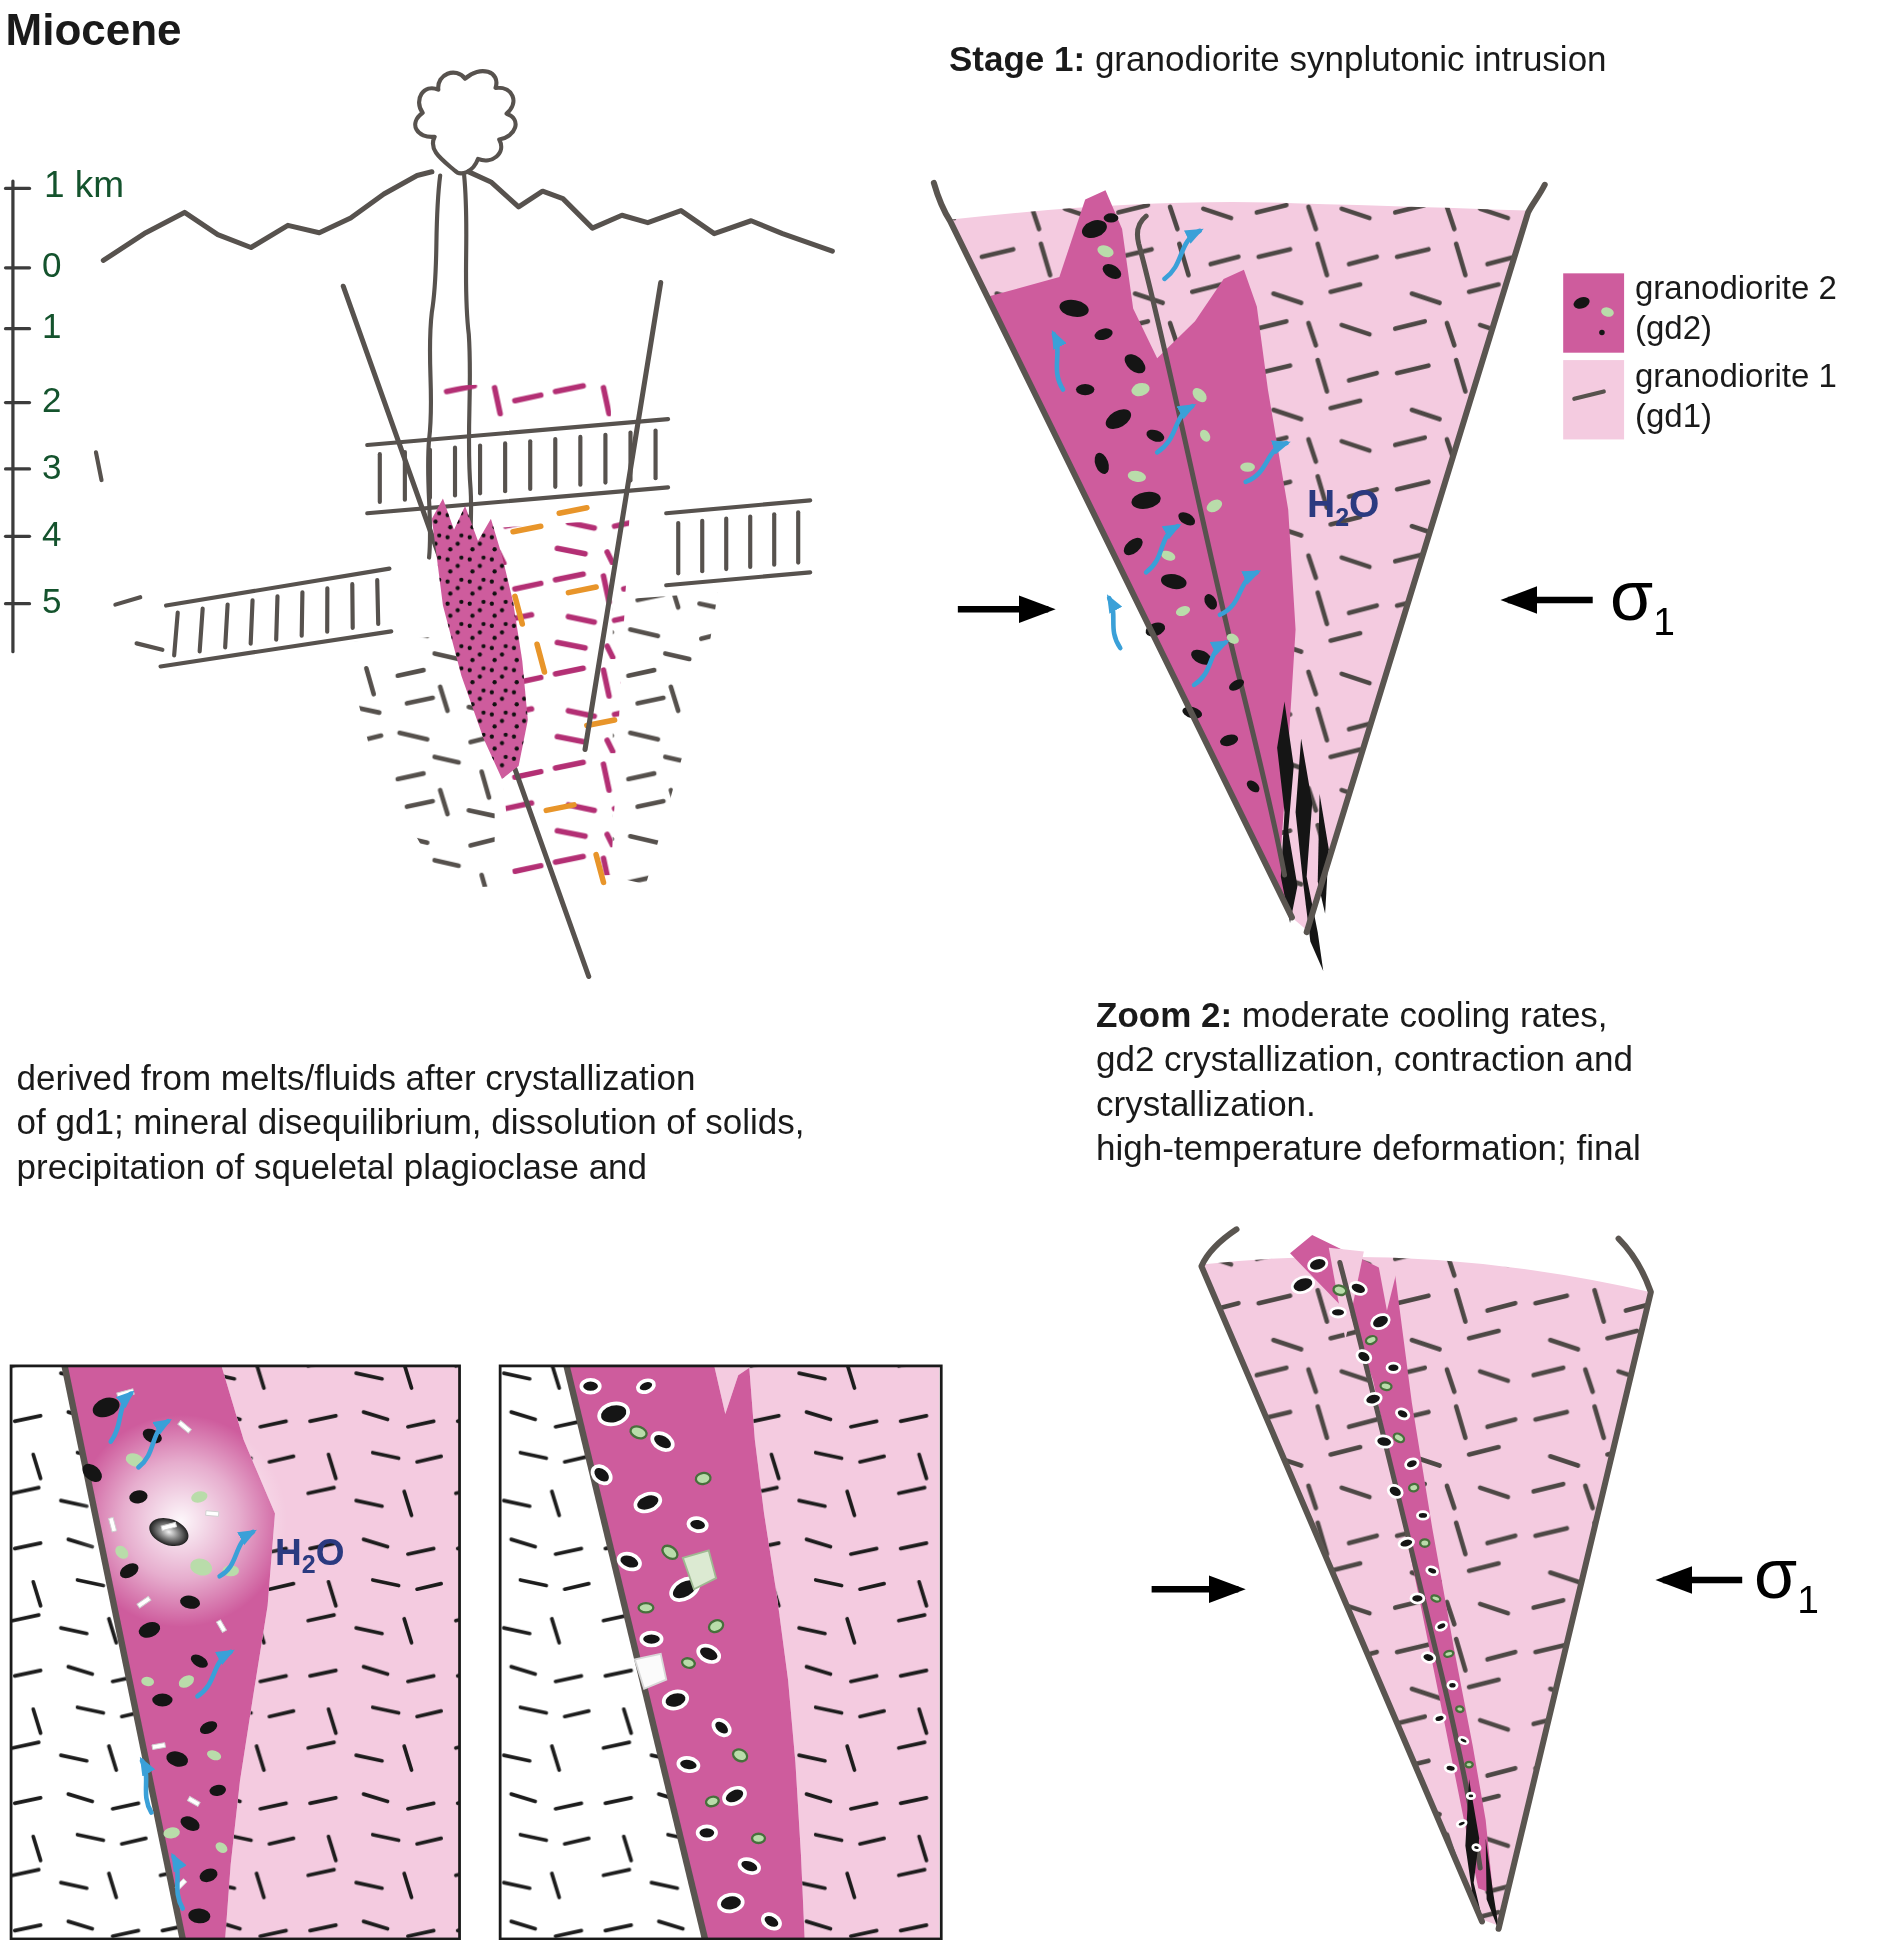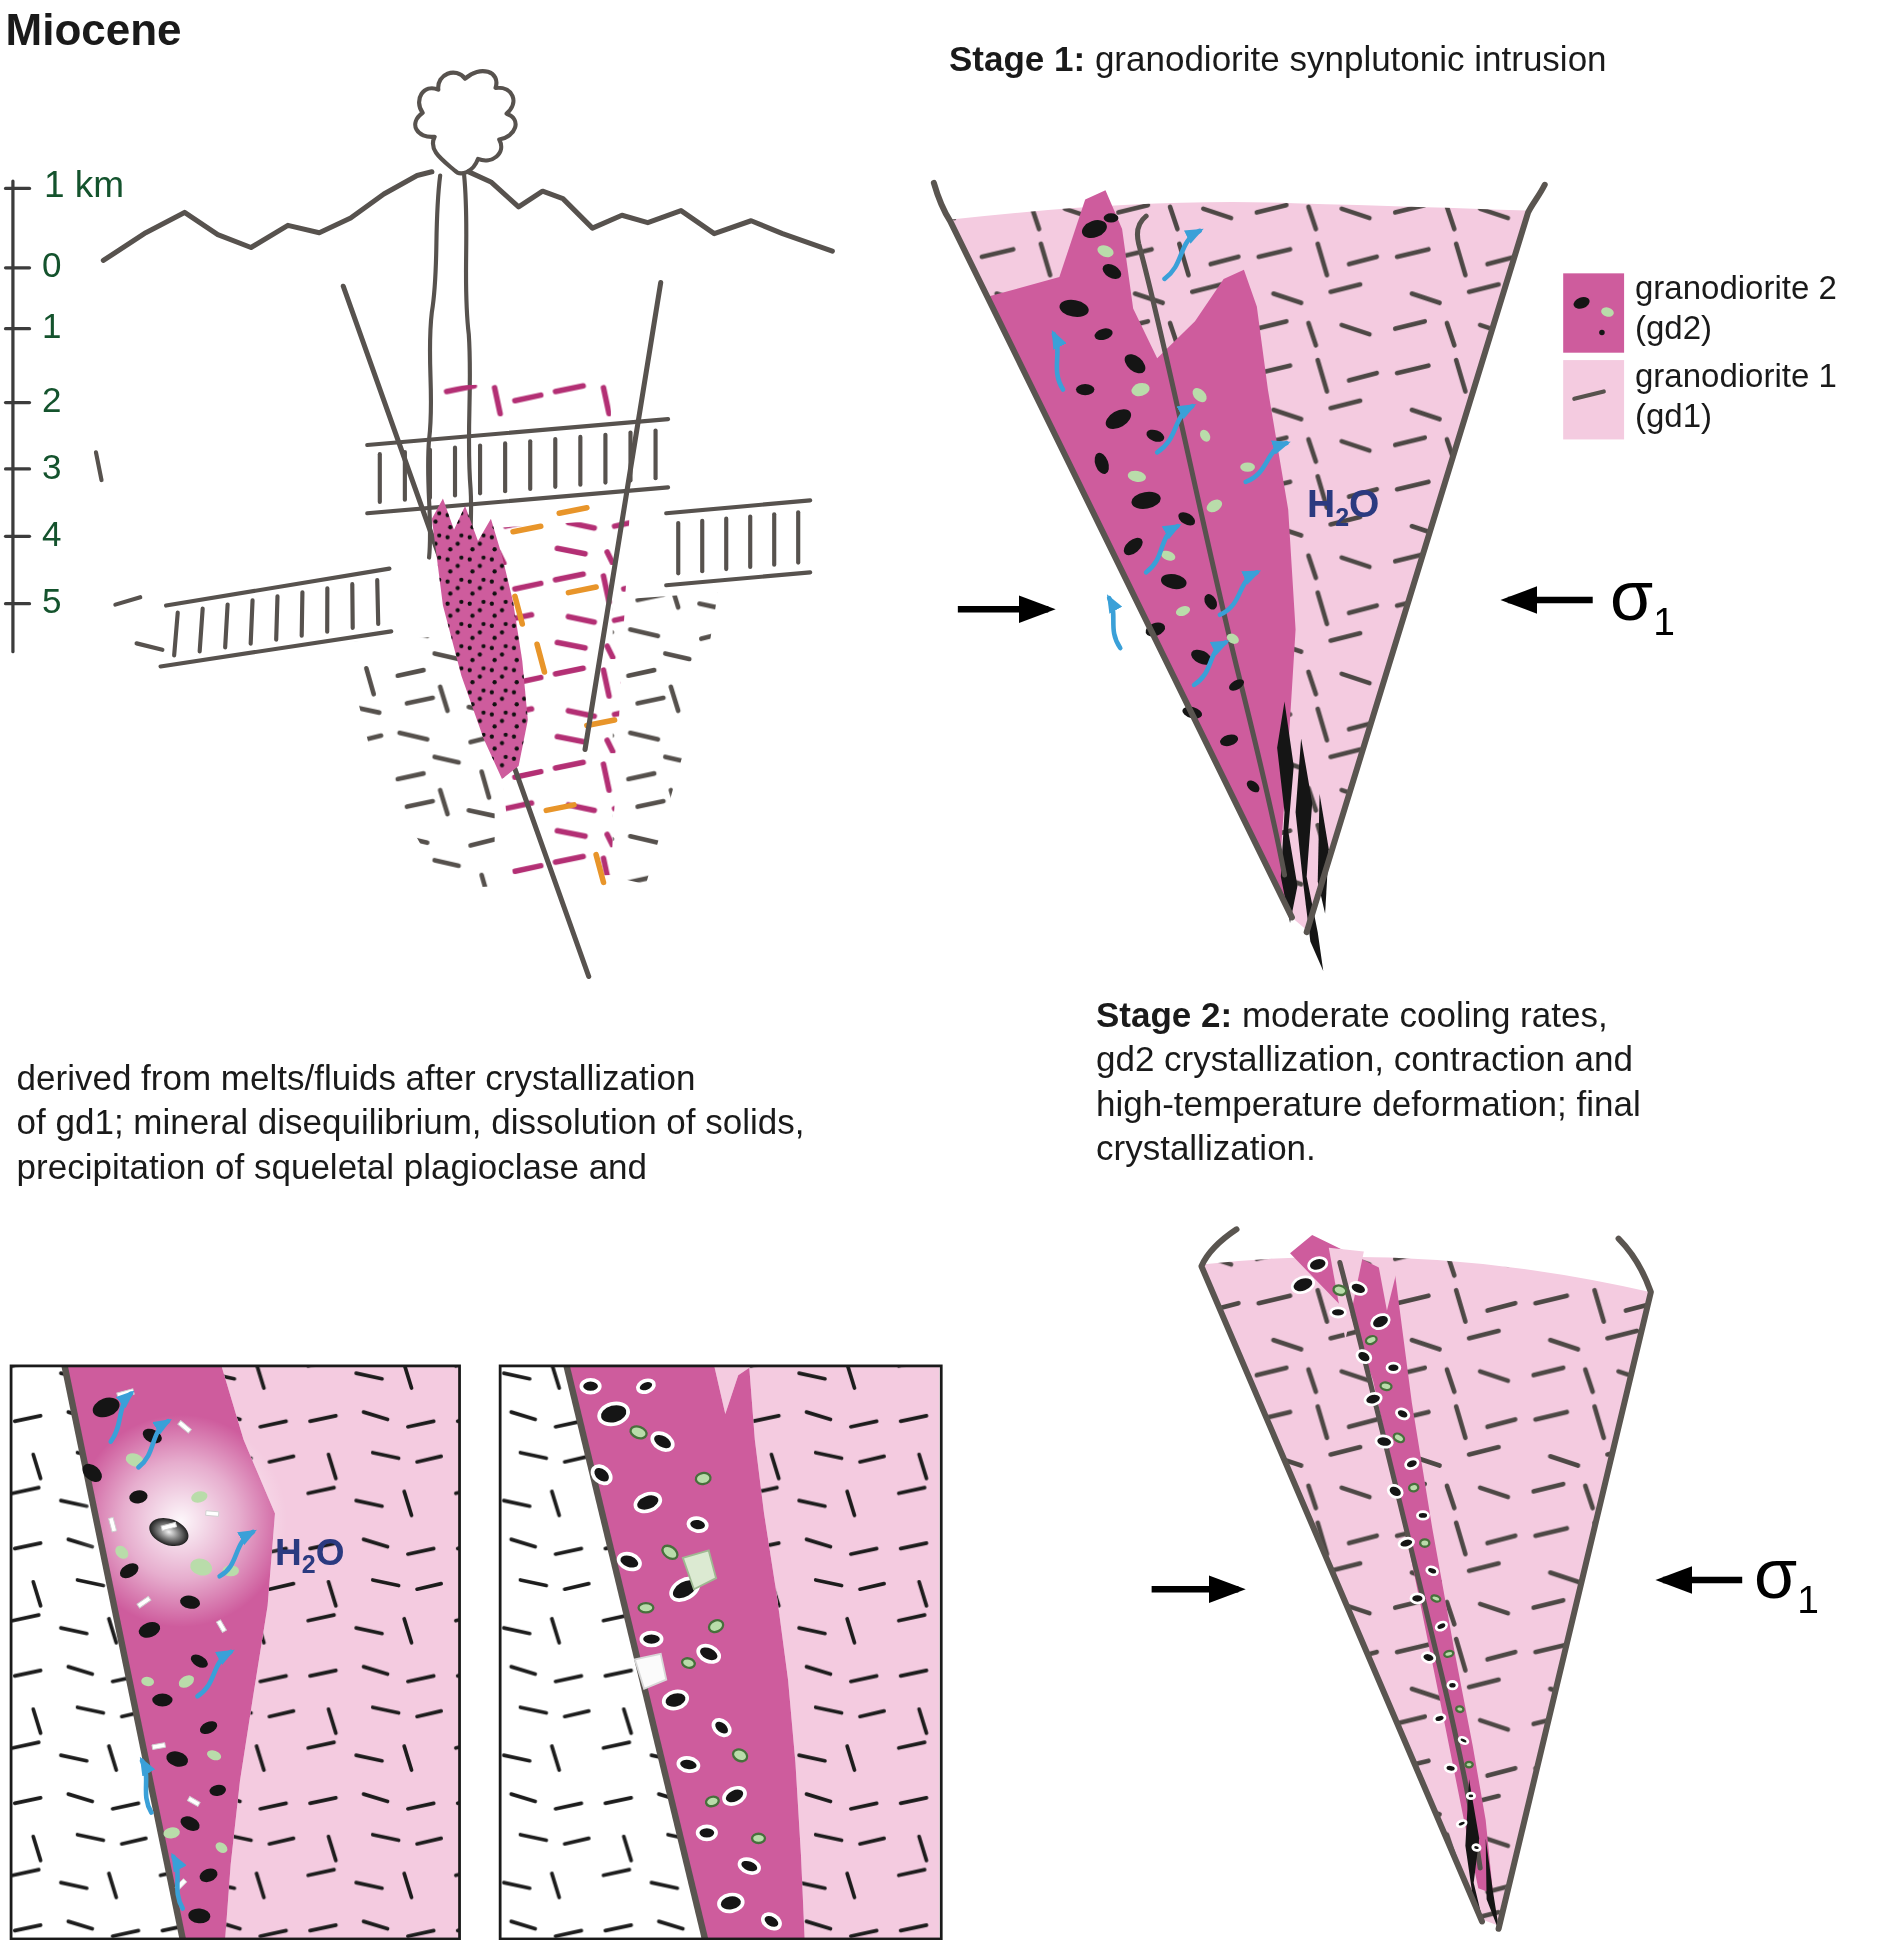--- a/index.html
+++ b/index.html
@@ -478,24 +478,24 @@
     <div>derived from melts/fluids after crystallization</div>
     <div>of gd1; mineral disequilibrium, dissolution of solids,</div>
     <div>precipitation of squeletal plagioclase and</div>
   </div>
 
   <div class="h2o" style="left:275px;top:1532px;font-size:37px;">
     <span>H</span><sub>2</sub><span>O</span>
   </div>
 
   <div id="stage2-heading" class="txt">
-    <div><span class="b">Stage 2:</span><span> moderate cooling rates,</span></div>
+    <div><span class="b">Zoom 2:</span><span> moderate cooling rates,</span></div>
     <div>gd2 crystallization, contraction and</div>
+    <div>crystallization.</div>
     <div>high-temperature deformation; final</div>
-    <div>crystallization.</div>
   </div>
 
   <div class="sigma" style="left:1754px;top:1539px;">
     <span>σ</span><sub>1</sub>
   </div>
 
 </div>
 
 
 </body></html>

